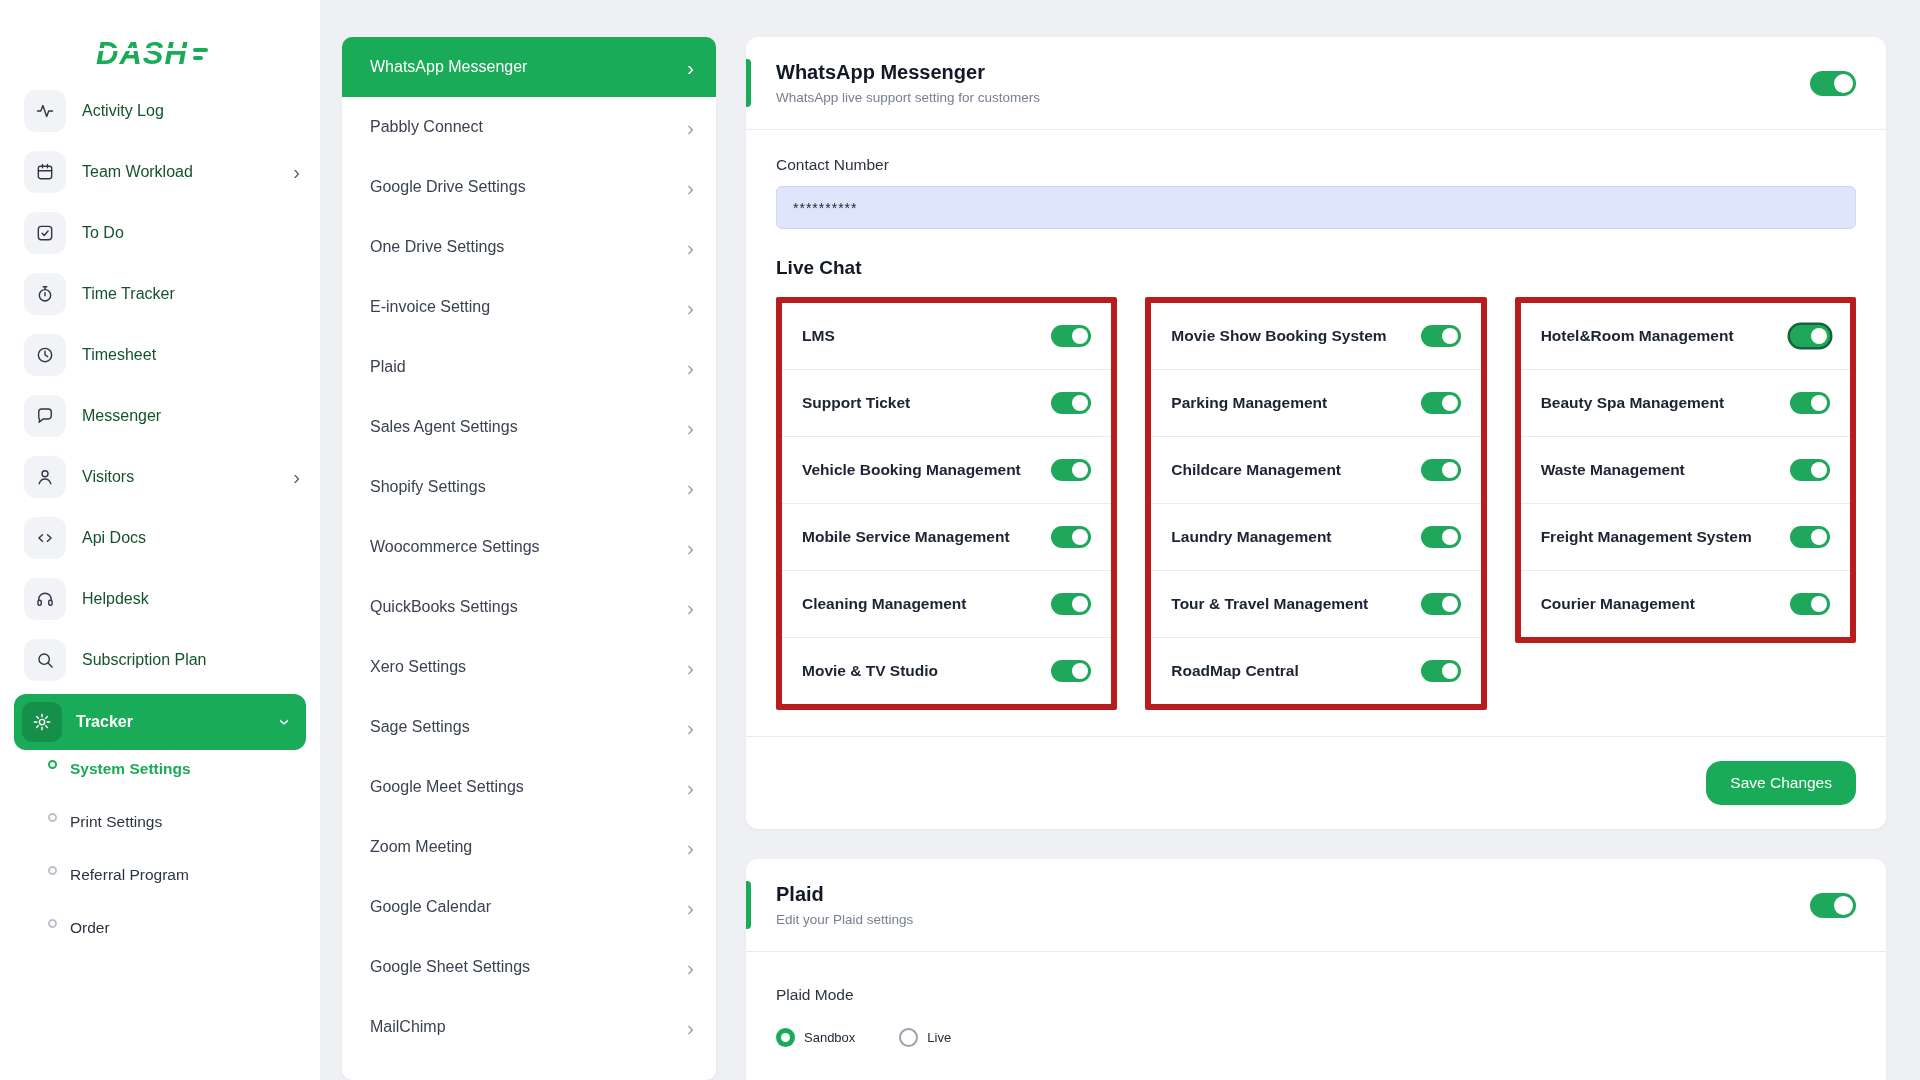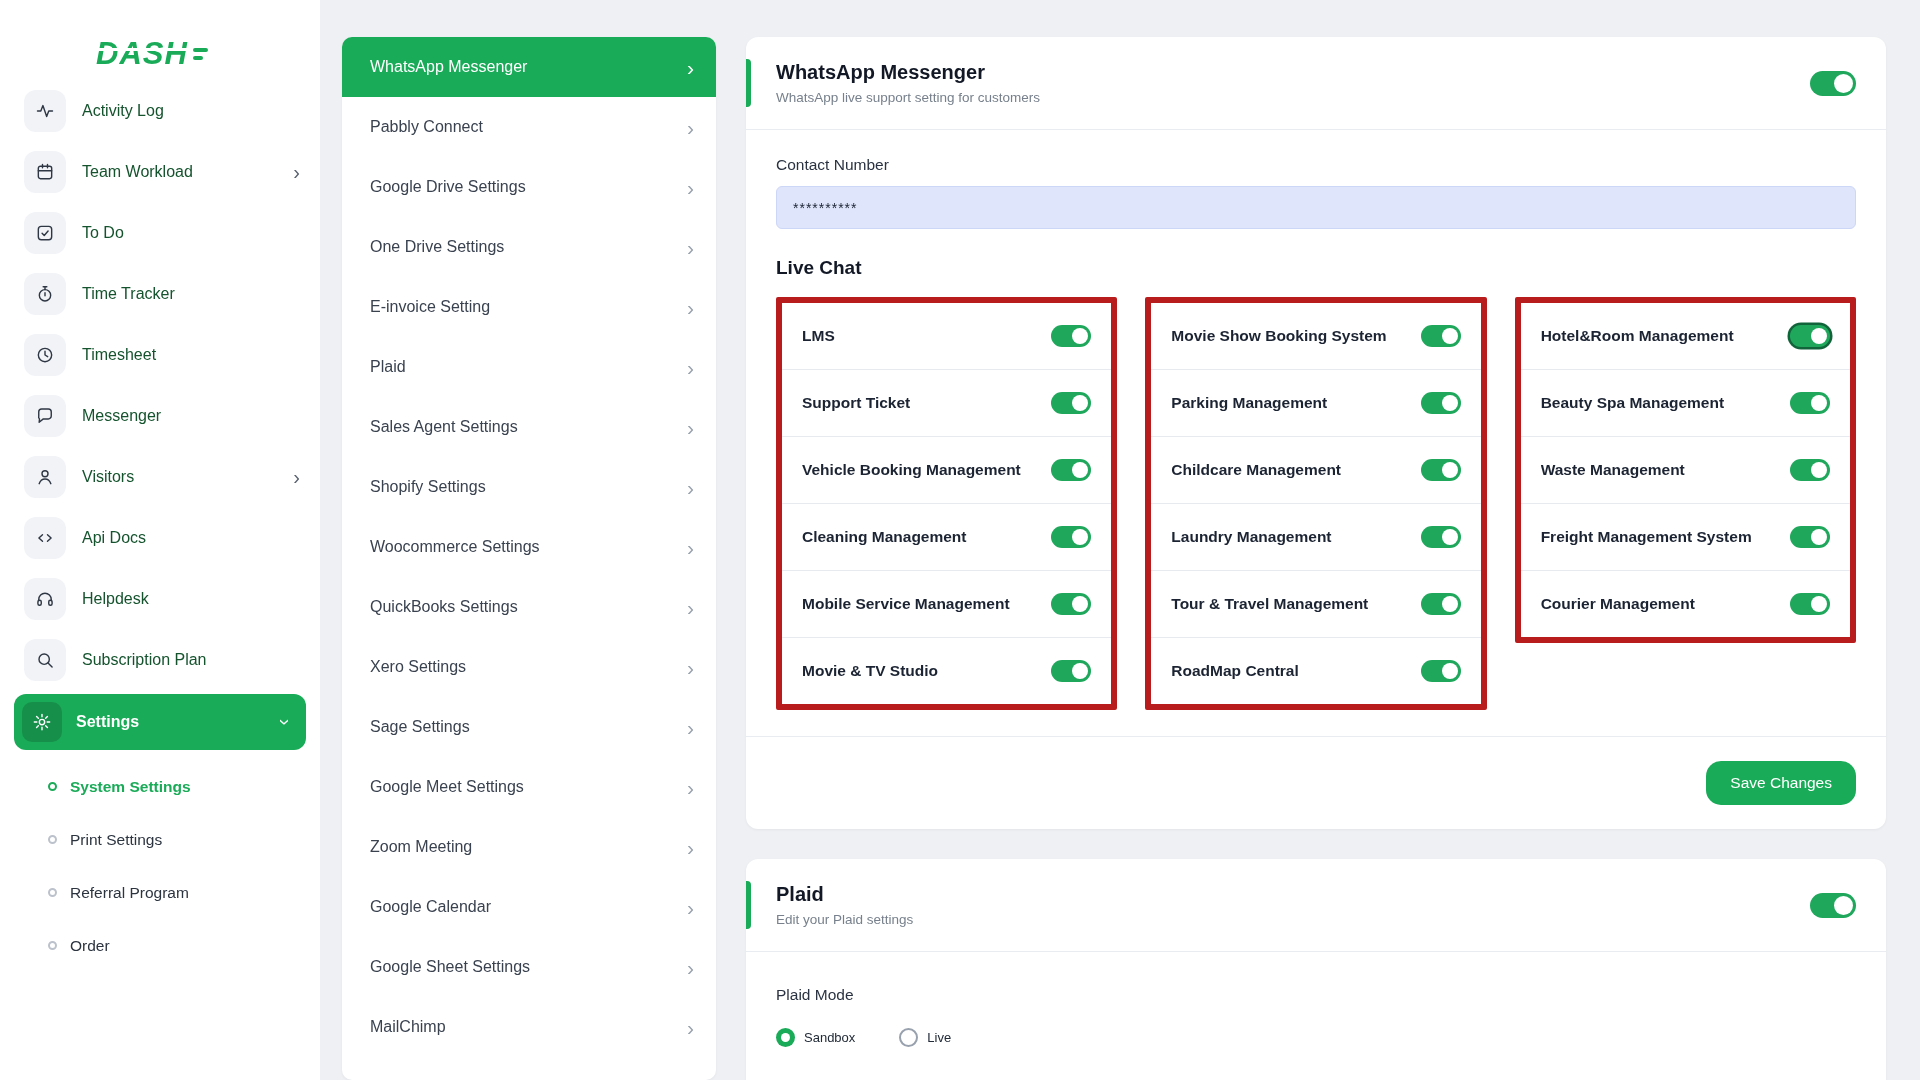--- a/index.html
+++ b/index.html
@@ -40,21 +40,21 @@
   .side-item.active{
     margin:4px 14px;height:56px;border-radius:12px;background:#1aab58;
     padding:0 16px 0 8px;gap:14px;
   }
   .side-item.active .side-ic{background:rgba(0,0,0,.16);width:40px;height:40px;border-radius:10px}
   .side-item.active .side-ic svg{stroke:#fff}
   .side-item.active .side-label{color:#fff;font-weight:700}
   .side-item.active .side-chev{color:#fff}
 
   .side-subs{padding:6px 0 0 0}
-  .side-sub{height:53px;display:flex;align-items:center;gap:13px;padding-left:48px;cursor:pointer}
+  .side-sub{height:53px;display:flex;align-items:flex-start;gap:13px;padding-left:48px;cursor:pointer}
   .sub-bullet{width:9px;height:9px;border-radius:50%;border:2px solid #bcc2cb;flex:none;box-sizing:border-box}
   .sub-label{font-size:15.5px;font-weight:500;color:#2c3440}
   .side-sub.active .sub-bullet{border-color:#1aab58}
   .side-sub.active .sub-label{color:#1aab58;font-weight:700}
 
   
   .nav-col{width:374px;flex:none;margin:37px 0 0 22px}
   .nav-card{
     background:#fff;border-radius:10px;overflow:hidden;min-height:1043px;
     box-shadow:0 1px 3px rgba(16,24,40,.05);
@@ -233,21 +233,21 @@
           </span>
           <span class="side-label">Subscription Plan</span>
         </div>
         <div class="side-item active">
           <span class="side-ic">
             <svg viewBox="0 0 24 24">
               <circle cx="12" cy="12" r="3.2"></circle>
               <path d="M12 2.8v3M12 18.2v3M2.8 12h3M18.2 12h3M5.5 5.5l2.1 2.1M16.4 16.4l2.1 2.1M18.5 5.5l-2.1 2.1M7.6 16.4l-2.1 2.1"></path>
             </svg>
           </span>
-          <span class="side-label">Settings</span>
+          <span class="side-label">Tracker</span>
           <span class="side-chev down">›</span>
         </div>
         <div class="side-subs">
           <div class="side-sub active">
             <span class="sub-bullet"></span>
             <span class="sub-label">System Settings</span>
           </div>
           <div class="side-sub">
             <span class="sub-bullet"></span>
             <span class="sub-label">Print Settings</span>
@@ -360,25 +360,25 @@
               </div>
               <div class="mod-row">
                 <span class="mod-label">Support Ticket</span>
                 <span class="toggle on"></span>
               </div>
               <div class="mod-row">
                 <span class="mod-label">Vehicle Booking Management</span>
                 <span class="toggle on"></span>
               </div>
               <div class="mod-row">
+                <span class="mod-label">Mobile Service Management</span>
+                <span class="toggle on"></span>
+              </div>
+              <div class="mod-row">
                 <span class="mod-label">Cleaning Management</span>
-                <span class="toggle on"></span>
-              </div>
-              <div class="mod-row">
-                <span class="mod-label">Mobile Service Management</span>
                 <span class="toggle on"></span>
               </div>
               <div class="mod-row">
                 <span class="mod-label">Movie &amp; TV Studio</span>
                 <span class="toggle on"></span>
               </div>
             </div>
             <div class="mod-col">
               <div class="mod-row">
                 <span class="mod-label">Movie Show Booking System</span>

